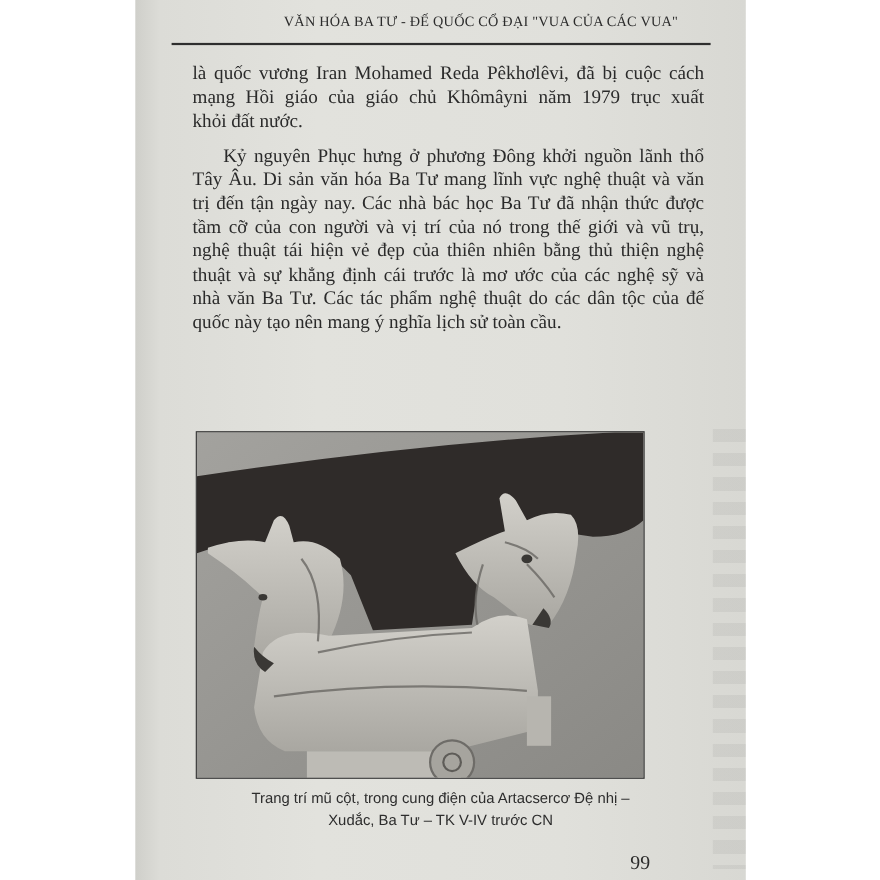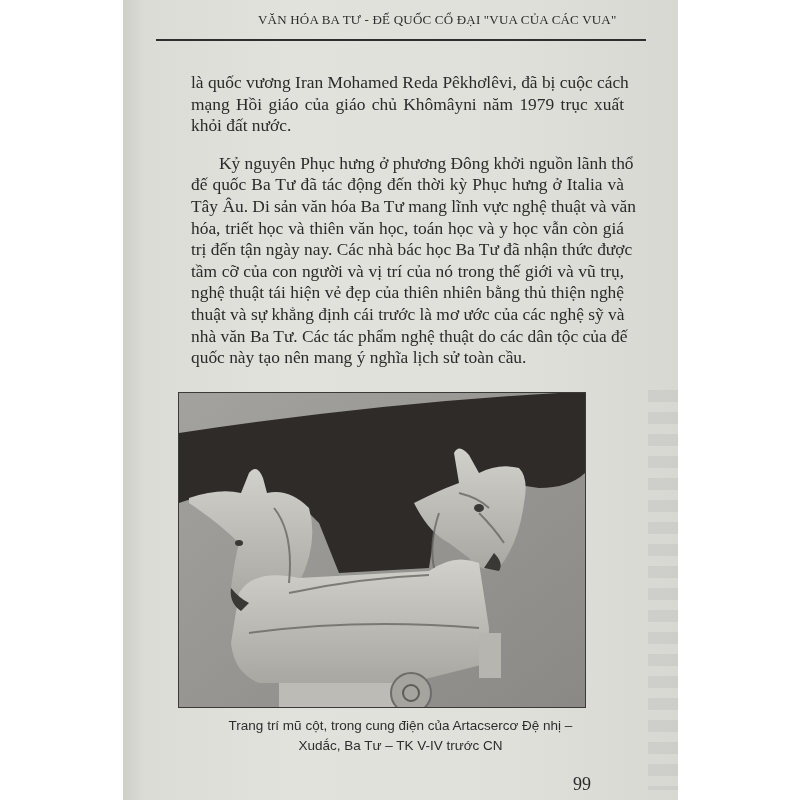--- a/index.html
+++ b/index.html
@@ -18,21 +18,21 @@
     color:#2b2b2b; white-space:nowrap;
   }
   .head-rule {
     position:absolute; left:33px; top:39px; width:490px; height:1.5px; background:#2e2e2e;
   }
   .body-text {
     position:absolute; left:52px; top:56px; width:465px;
     font-family:"Liberation Serif", serif; font-size:17.4px; line-height:21.6px;
     color:#2a2a2a; text-align:justify;
   }
-  .body-text p { margin:16px; }
+  .body-text p { margin:0; }
   .line { display:block; text-align:justify; text-align-last:justify; white-space:nowrap; }
   .line.last { text-align-last:left; }
   .figure {
     position:absolute; left:55px; top:392px; width:406px; height:314px;
     border:1.5px solid #3a3a3a; background:#9a9a96; overflow:hidden;
   }
   .caption {
     position:absolute; left:40px; top:716px; width:475px; text-align:center;
     font-family:Liberation Sans, sans-serif; font-size:13.5px; line-height:20px; color:#2d2d2d;
   }
@@ -55,23 +55,21 @@
   <div class="ghost"></div>
 
   <div class="body-text">
     <p>
       <span class="line">là quốc vương Iran Mohamed Reda Pêkhơlêvi, đã bị cuộc cách</span>
       <span class="line">mạng Hồi giáo của giáo chủ Khômâyni năm 1979 trục xuất</span>
       <span class="line last">khỏi đất nước.</span>
     </p>
     <p style="margin-top:10px">
       <span class="line" style="padding-left:28px">Kỷ nguyên Phục hưng ở phương Đông khởi nguồn lãnh thổ</span>
-      <span class="line">đế quốc Ba Tư đã tác động đến thời kỳ Phục hưng ở Italia và</span>
       <span class="line">Tây Âu. Di sản văn hóa Ba Tư mang lĩnh vực nghệ thuật và văn</span>
-      <span class="line">hóa, triết học và thiên văn học, toán học và y học vẫn còn giá</span>
       <span class="line">trị đến tận ngày nay. Các nhà bác học Ba Tư đã nhận thức được</span>
       <span class="line">tầm cỡ của con người và vị trí của nó trong thế giới và vũ trụ,</span>
       <span class="line">nghệ thuật tái hiện vẻ đẹp của thiên nhiên bằng thủ thiện nghệ</span>
       <span class="line">thuật và sự khẳng định cái trước là mơ ước của các nghệ sỹ và</span>
       <span class="line">nhà văn Ba Tư. Các tác phẩm nghệ thuật do các dân tộc của đế</span>
       <span class="line last">quốc này tạo nên mang ý nghĩa lịch sử toàn cầu.</span>
     </p>
   </div>
 
   <div class="figure">

